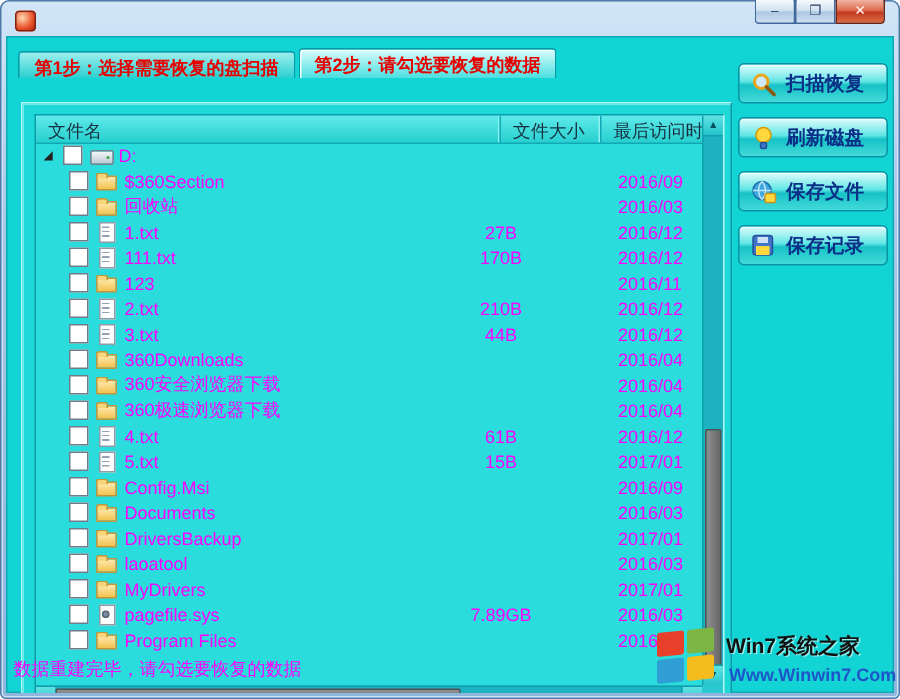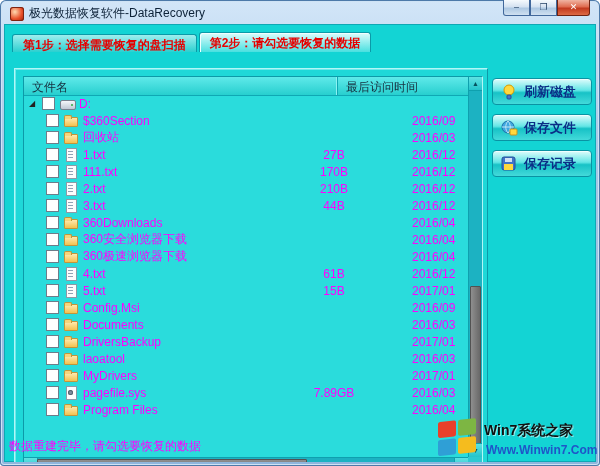--- a/index.html
+++ b/index.html
@@ -120,40 +120,40 @@
   .wm-title{position:absolute;left:46px;top:4px;font-size:14px;font-weight:bold;color:#101010;
     text-shadow:1px 1px 0 rgba(255,255,255,.55);white-space:nowrap}
   .wm-url{position:absolute;left:48px;top:25px;font-size:12px;font-weight:bold;color:#1f55c8;white-space:nowrap}
 </style>
 </head>
 <body>
 
 <div class="window">
   <div class="titlebar">
     <span class="app-icon"></span>
-    <span class="win-title">极光数据恢复软件-DataRecovery</span>
     <div class="caption-group">
       <span class="cap first">–</span>
       <span class="cap">❐</span>
       <span class="cap close">✕</span>
     </div>
   </div>
 
   <div class="client">
 
     <div class="tabs">
       <div class="tab">第1步：选择需要恢复的盘扫描</div>
       <div class="tab active">第2步：请勾选要恢复的数据</div>
     </div>
 
     <div class="tabpage">
       <div class="listbox">
 
         <div class="listheader">
           <div class="hcol c-name">文件名</div>
+          <div class="hcol c-size">文件大小</div>
           <div class="hcol c-date">最后访问时间</div>
         </div>
 
         <div class="rows">
   <div class="row drive">
     <span class="exp">◢</span>
     <span class="cb"></span>
     <span class="ic drive"></span>
     <span class="name">D:</span>
     <span class="size"></span>
@@ -189,20 +189,28 @@
 
   <div class="row file">
 
     <span class="cb"></span>
     <span class="ic file"></span>
     <span class="name">111.txt</span>
     <span class="size">170B</span>
     <span class="date">2016/12</span>
   </div>
 
+  <div class="row folder">
+
+    <span class="cb"></span>
+    <span class="ic folder"></span>
+    <span class="name">123</span>
+    <span class="size"></span>
+    <span class="date">2016/11</span>
+  </div>
 
   <div class="row file">
 
     <span class="cb"></span>
     <span class="ic file"></span>
     <span class="name">2.txt</span>
     <span class="size">210B</span>
     <span class="date">2016/12</span>
   </div>
 
@@ -331,20 +339,27 @@
         </div>
         <div class="hscroll">
           <div class="harrow left">◄</div>
           <div class="hthumb"></div>
           <div class="harrow right">►</div>
         </div>
         <div class="scorner"></div>
       </div>
     </div>
 
+    <div class="sbtn" id="btn-scan">
+      <svg class="bic" viewBox="0 0 18 18">
+        <circle cx="7.5" cy="7.5" r="4.5" fill="#cfe9ff" stroke="#e8a51e" stroke-width="2"></circle>
+        <line x1="11" y1="11" x2="16" y2="16" stroke="#8a5a10" stroke-width="2.5" stroke-linecap="round"></line>
+      </svg>
+      <span>扫描恢复</span>
+    </div>
     <div class="sbtn" id="btn-savefile">
       <svg class="bic" viewBox="0 0 18 18">
         <circle cx="8" cy="8" r="6" fill="#3fa7e0" stroke="#1d6fa8"></circle>
         <path d="M2 8h12M8 2c3 3 3 9 0 12M8 2c-3 3-3 9 0 12" stroke="#bfe6f7" fill="none" stroke-width="1"></path>
         <rect x="10" y="10" width="7" height="6" rx="1" fill="#ffd83d" stroke="#c7941c"></rect>
       </svg>
       <span>保存文件</span>
     </div>
     <div class="sbtn" id="btn-refresh">
       <svg class="bic" viewBox="0 0 18 18">

